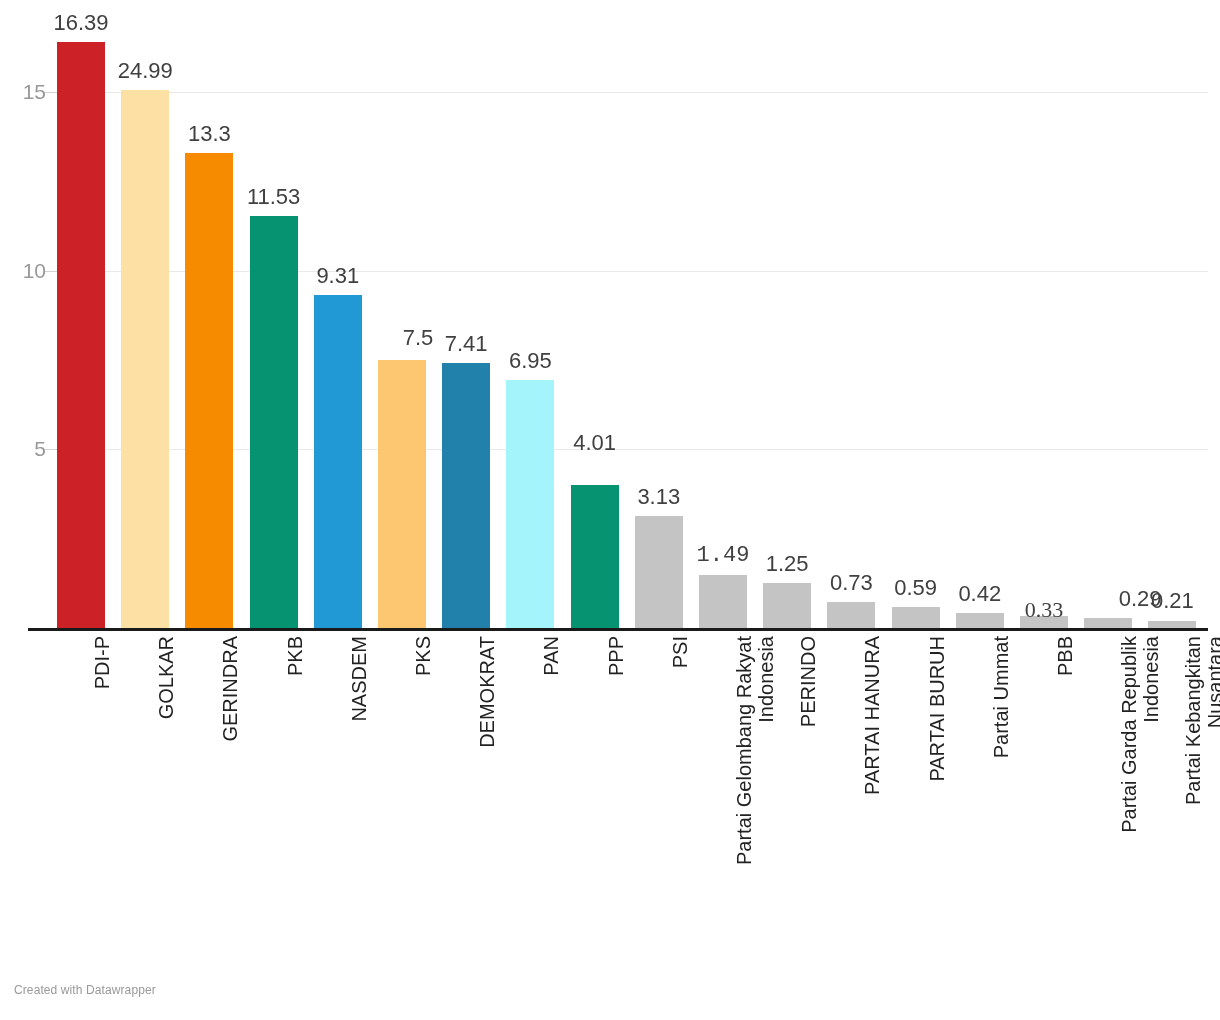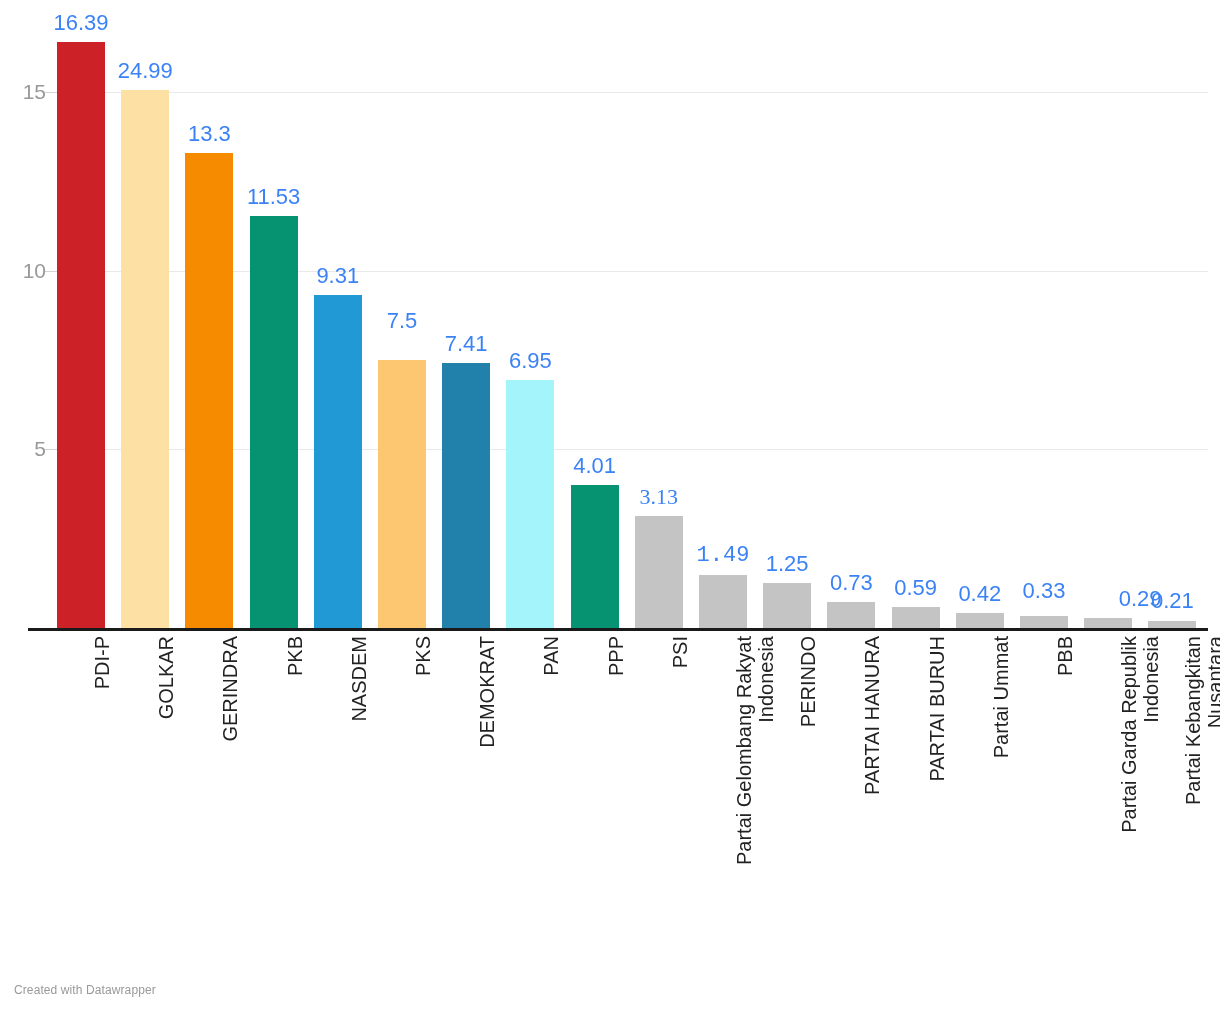--- a/index.html
+++ b/index.html
@@ -72,21 +72,21 @@
     position: absolute;
     bottom: 0;
     left: 0;
     width: 100%;
   }
   .bar-value {
     position: absolute;
     left: 50%;
     transform: translateX(-50%);
     font-size: 22px;
-    color: #3b82f6;
+    color: #404040;
     white-space: nowrap;
     line-height: 1;
   }
 
   
   .xlabels {
     position: absolute;
     left: 0;
     top: 636px;
     width: 1220px;
@@ -152,35 +152,35 @@
         <div class="bar-slot" style="left: 249.6px; width: 48px;">
           <div class="bar" title="PKB: 11.53" style="height: 412.197px; bottom: 2px; background: rgb(5, 147, 114);"></div>
           <div class="bar-value" style="top: 185.803px;">11.53</div>
         </div>
         <div class="bar-slot" style="left: 313.8px; width: 48px;">
           <div class="bar" title="NASDEM: 9.31" style="height: 332.832px; bottom: 2px; background: rgb(33, 153, 213);"></div>
           <div class="bar-value" style="top: 265.167px;">9.31</div>
         </div>
         <div class="bar-slot" style="left: 378px; width: 48px;">
           <div class="bar" title="PKS: 7.5" style="height: 268.125px; bottom: 2px; background: rgb(253, 199, 113);"></div>
-          <div class="bar-value" style="top: 310px;">7.5</div>
+          <div class="bar-value" style="top: 327px; margin-left: 16px;">7.5</div>
         </div>
         <div class="bar-slot" style="left: 442.2px; width: 48px;">
           <div class="bar" title="DEMOKRAT: 7.41" style="height: 264.908px; bottom: 2px; background: rgb(34, 129, 171);"></div>
           <div class="bar-value" style="top: 333.092px;">7.41</div>
         </div>
         <div class="bar-slot" style="left: 506.4px; width: 48px;">
           <div class="bar" title="PAN: 6.95" style="height: 248.463px; bottom: 2px; background: rgb(164, 244, 251);"></div>
           <div class="bar-value" style="top: 349.538px;">6.95</div>
         </div>
         <div class="bar-slot" style="left: 570.6px; width: 48px;">
           <div class="bar" title="PPP: 4.01" style="height: 143.357px; bottom: 2px; background: rgb(5, 147, 114);"></div>
-          <div class="bar-value" style="top: 455px;">4.01</div>
-        </div>
-        <div class="bar-slot" style="left: 634.8px; width: 48px; font-family: Liberation Serif, serif;">
+          <div class="bar-value" style="top: 432px;">4.01</div>
+        </div>
+        <div class="bar-slot" style="left: 634.8px; width: 48px;">
           <div class="bar" title="PSI: 3.13" style="height: 111.897px; bottom: 2px; background: rgb(196, 196, 196);"></div>
           <div class="bar-value" style="top: 486.102px;">3.13</div>
         </div>
         <div class="bar-slot" style="left: 699px; width: 48px; font-family: Liberation Mono, monospace;">
           <div class="bar" title="Partai Gelombang Rakyat Indonesia: 1.49" style="height: 53.2675px; bottom: 2px; background: rgb(196, 196, 196);"></div>
           <div class="bar-value" style="top: 544.732px;">1.49</div>
         </div>
         <div class="bar-slot" style="left: 763.2px; width: 48px;">
           <div class="bar" title="PERINDO: 1.25" style="height: 44.6875px; bottom: 2px; background: rgb(196, 196, 196);"></div>
           <div class="bar-value" style="top: 553.312px;">1.25</div>
@@ -192,21 +192,21 @@
         <div class="bar-slot" style="left: 891.6px; width: 48px;">
           <div class="bar" title="PARTAI BURUH: 0.59" style="height: 21.0925px; bottom: 2px; background: rgb(196, 196, 196);"></div>
           <div class="bar-value" style="top: 576.908px;">0.59</div>
         </div>
         <div class="bar-slot" style="left: 955.8px; width: 48px; text-decoration: underline;">
           <div class="bar" title="Partai Ummat: 0.42" style="height: 15.015px; bottom: 2px; background: rgb(196, 196, 196);"></div>
           <div class="bar-value" style="top: 582.985px;">0.42</div>
         </div>
         <div class="bar-slot" style="left: 1020px; width: 48px;">
           <div class="bar" title="PBB: 0.33" style="height: 11.7975px; bottom: 2px; background: rgb(196, 196, 196);"></div>
-          <div class="bar-value" style="top: 580px;">0.33</div>
+          <div class="bar-value" style="top: 599px; font-family: Liberation Serif, serif;">0.33</div>
         </div>
         <div class="bar-slot" style="left: 1084.2px; width: 48px;">
           <div class="bar" title="Partai Garda Republik Indonesia: 0.29" style="height: 10.3675px; bottom: 2px; background: rgb(196, 196, 196);"></div>
           <div class="bar-value" style="top: 587.633px; margin-left: 32px;">0.29</div>
         </div>
         <div class="bar-slot" style="left: 1148.4px; width: 48px;">
           <div class="bar" title="Partai Kebangkitan Nusantara: 0.21" style="height: 7.5075px; bottom: 2px; background: rgb(196, 196, 196);"></div>
           <div class="bar-value" style="top: 590.492px;">0.21</div>
         </div>
       </div>

